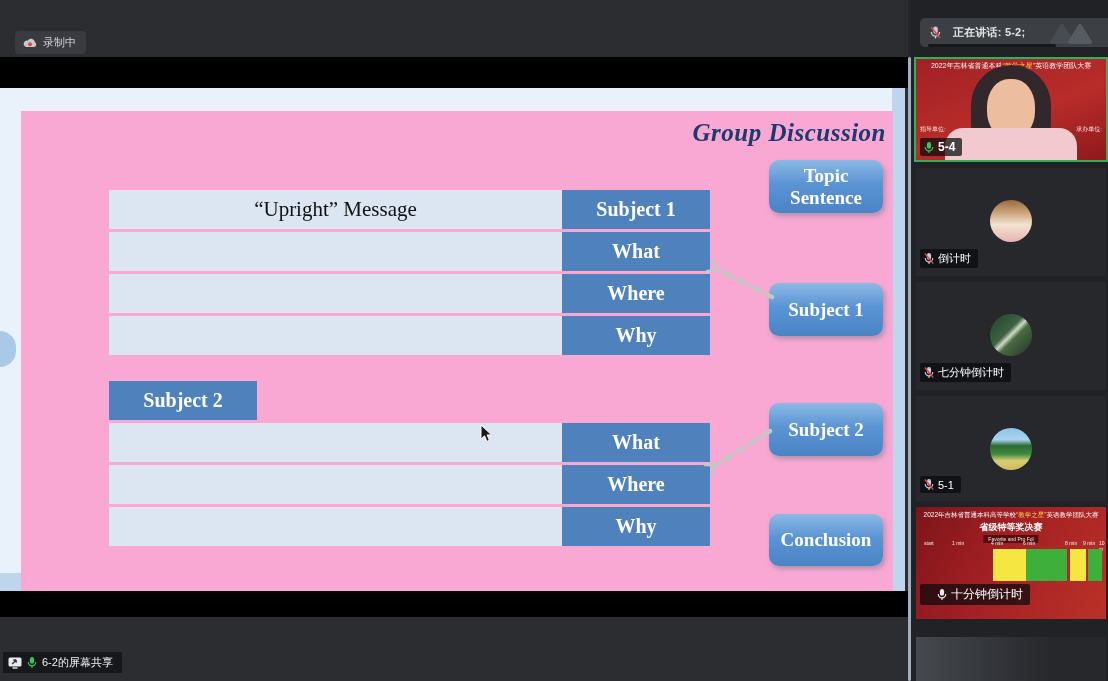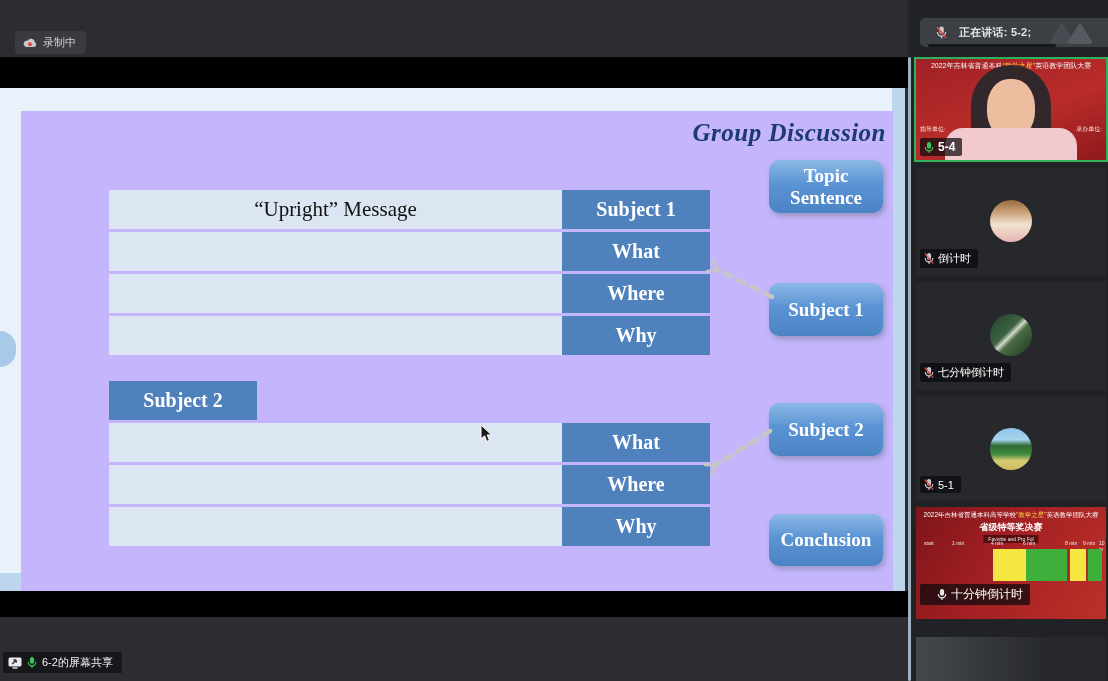--- a/index.html
+++ b/index.html
@@ -10,21 +10,21 @@
   
   .main{position:absolute;left:0;top:0;width:908px;height:681px;background:#2b2d31;}
   .topbar{position:absolute;left:0;top:0;width:908px;height:57px;background:#2b2d31;}
   .rec-badge{position:absolute;left:15px;top:31px;height:23px;display:flex;align-items:center;gap:6px;
              background:#393b40;border-radius:4px;padding:0 10px 0 8px;color:#d2d3d5;font-size:11px;}
   .black-top{position:absolute;left:0;top:57px;width:908px;height:31px;background:#000;}
   .share-region{position:absolute;left:0;top:88px;width:905px;height:503px;background:#e9f2fb;}
   .strip-right{position:absolute;right:0;top:0;width:13px;height:100%;background:#bdd6ee;}
   .strip-bottom{position:absolute;left:0;bottom:0;width:100%;height:18px;background:#bdd6ee;}
   .deco-left{position:absolute;left:0;top:243px;width:16px;height:36px;background:#a9c9e9;border-radius:0 18px 18px 0;}
-  .page{position:absolute;left:21px;top:23px;width:872px;height:496px;background:#c4b5fd;}
+  .page{position:absolute;left:21px;top:23px;width:872px;height:496px;background:#f9a8d4;}
 
   .slide-title{position:absolute;top:8px;right:7px;font-family:"Liberation Serif",serif;
                font-style:italic;font-weight:700;font-size:25px;color:#1c3a6e;letter-spacing:.5px;}
 
   .ppt-table{position:absolute;left:88px;width:601px;}
   .t-row{display:flex;height:39px;margin-bottom:3px;text-align:center;}
   .t-left{width:453px;height:100%;background:#dbe6f2;display:flex;align-items:center;justify-content:center;
           font-family:"Liberation Serif",serif;font-size:21px;color:#111;}
   .t-right{width:148px;height:100%;background:#4f81bd;display:flex;align-items:center;justify-content:center;
            font-family:"Liberation Serif",serif;font-weight:700;font-size:20px;color:#fff;}
@@ -44,21 +44,21 @@
 
   .black-bottom{position:absolute;left:0;top:591px;width:908px;height:26px;background:#000;}
   .bottombar{position:absolute;left:0;top:617px;width:908px;height:64px;background:#2b2d31;}
   .share-label{position:absolute;left:3px;top:35px;height:21px;display:flex;align-items:center;gap:5px;
                background:#17181b;padding:0 9px 0 5px;color:#f2f3f4;font-size:11px;}
 
   
   .scroll-strip{position:absolute;left:908px;top:57px;width:3px;height:624px;background:#9fb0c0;border-radius:2px;}
   .sidebar{position:absolute;left:911px;top:0;width:197px;height:681px;background:#202226;}
   .spk-banner{position:absolute;left:9px;right:0;top:18px;height:29px;background:#3c3f44;
-              border-radius:5px 0 0 5px;display:flex;align-items:center;padding-left:16px;}
+              border-radius:5px 0 0 5px;display:flex;align-items:center;padding-left:10px;}
   .spk-text{font-size:11px;color:#e3e4e6;margin-left:12px;font-weight:700;letter-spacing:.2px;}
   .spk-logo{position:absolute;right:12px;top:4px;opacity:.85;}
   .vol-track{position:absolute;left:8px;bottom:0;width:128px;height:3px;background:#17181b;border-radius:2px;}
   .vol-fill{width:17px;height:3px;background:#2e7bf6;border-radius:2px;}
 
   .tile{position:absolute;left:5px;width:190px;background:#26282c;overflow:hidden;}
   .tile-label{position:absolute;left:4px;bottom:8px;display:flex;align-items:center;gap:4px;
               background:rgba(10,10,12,.72);padding:2px 7px 2px 4px;border-radius:2px;
               color:#fff;font-size:11px;white-space:nowrap;}
   .avatar{position:absolute;left:50%;top:32px;transform:translateX(-50%);width:42px;height:42px;border-radius:50%;}

